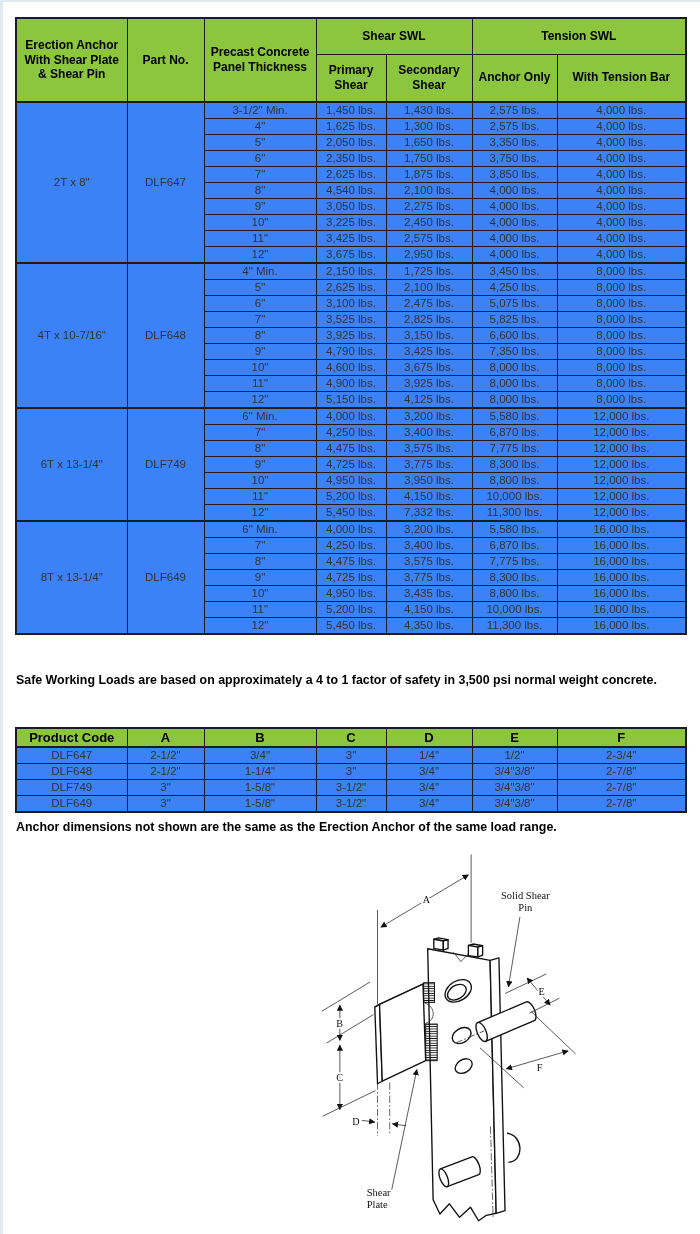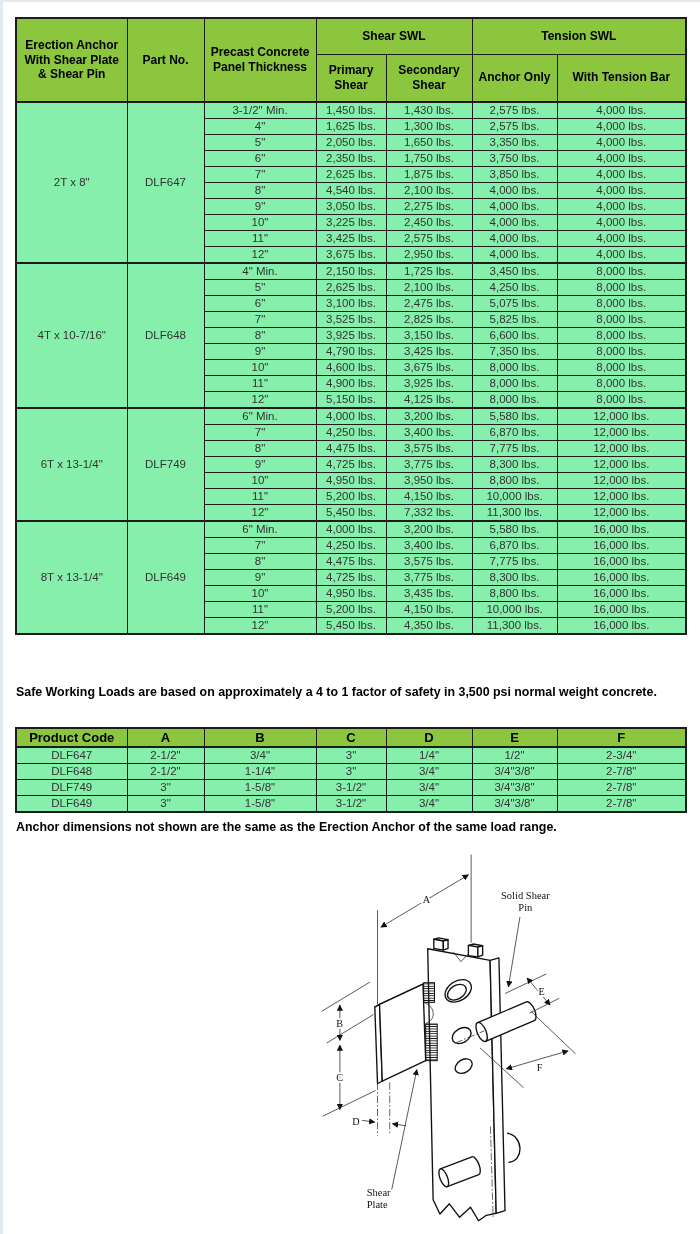--- a/index.html
+++ b/index.html
@@ -3,37 +3,37 @@
 <meta charset="utf-8">
 <style>
   * { margin:0; padding:0; box-sizing:border-box; }
   html,body { background:#ffffff; }
   .page {
     position:relative; width:700px; height:1234px; background:#fff;
     font-family:"Liberation Sans","DejaVu Sans",sans-serif;
     box-shadow: inset 3px 2px 0 #e2eaf0;
     overflow:hidden;
   }
-  table { border-collapse:collapse; table-layout:fixed; position:absolute; left:15px; width:670px; background:#86efac;border-radius:8px; }
+  table { border-collapse:collapse; table-layout:fixed; position:absolute; left:15px; width:670px; background:#3b82f6;border-radius:8px; }
   th, td { border:1px solid #1c1c1c; text-align:center; vertical-align:middle; padding:0; }
   table { border:2px solid #1c1c1c; }
 
   .load-table { top:17px; }
   .load-table thead th {
     background:var(--green,#8CC63F); color:#000; font-weight:bold;
     font-size:12px; line-height:1.22; white-space:pre-line;
   }
   .load-table thead tr:first-child th { height:36px; }
   .load-table thead tr:last-child th { height:48px; border-bottom-width:2px; }
   .load-table thead th[rowspan] { height:auto; }
   .load-table tbody td { height:16px; font-size:11.5px; line-height:15px; color:#333; }
   .load-table tbody tr.group-start td { border-top-width:2px; }
 
   .note { position:absolute; left:16px; width:678px; font-weight:bold; font-size:12.4px; line-height:15px; color:#000; }
-  .note-1 { top:673px;margin-top:12px; }
+  .note-1 { top:673px; }
   .note-2 { top:820px; }
   .note .nline { display:block; }
 
   .dim-table { top:727px; }
   .dim-table thead th {
     background:var(--green,#8CC63F); color:#000; font-weight:bold; font-size:13px; height:17px; line-height:17px;
     border-bottom-width:2px;
   }
   .dim-table tbody td { height:16px; font-size:11.5px; line-height:15px; color:#333; }
 

